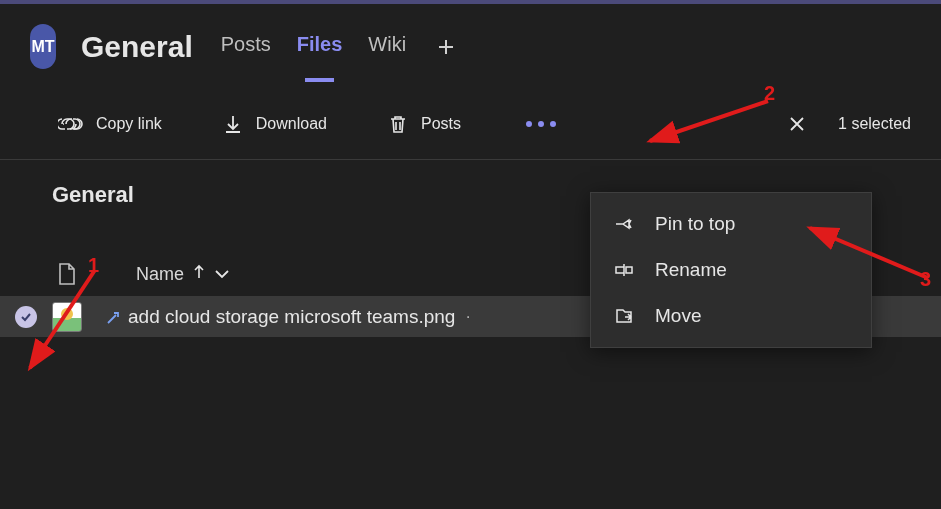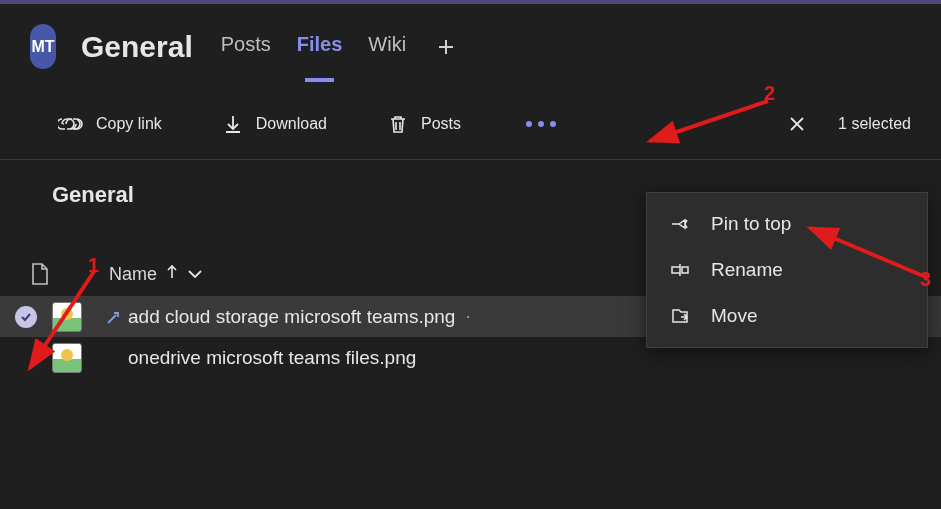--- a/index.html
+++ b/index.html
@@ -33,33 +33,33 @@
   .tool-btn{display:flex;align-items:center;gap:12px;margin-right:60px;cursor:pointer;}
   .tool-btn:last-of-type{margin-right:40px;}
   .tool-btn svg{display:block;}
   .ellipsis-btn{display:flex;align-items:center;justify-content:center;width:40px;height:30px;border-radius:4px;cursor:pointer;margin-right:50px;}
   .ellipsis-btn .d{width:6px;height:6px;border-radius:50%;background:var(--accent);margin:0 3px;}
   .sel-group{display:flex;align-items:center;gap:28px;margin-left:auto;}
   .close-x{width:26px;height:26px;display:flex;align-items:center;justify-content:center;cursor:pointer;}
   
   .files-area{padding:22px 0 0 0;}
   .section-title{font-size:22px;font-weight:600;padding:0 0 4px 52px;}
-  .col-head{display:flex;align-items:center;padding:50px 0 10px 25px;font-size:18px;color:#d8d8d8;}
+  .col-head{display:flex;align-items:center;padding:50px 0 10px 52px;font-size:18px;color:#d8d8d8;}
   .col-head .file-ic{width:30px;display:flex;justify-content:center;margin-right:54px;}
   .col-head .name{display:flex;align-items:center;gap:8px;cursor:pointer;}
   .row{display:flex;align-items:center;height:41px;}
   .row .chk{width:52px;display:flex;justify-content:center;}
   .row .thumb{width:28px;height:28px;border-radius:3px;border:1px solid #777;background:linear-gradient(#fff 55%,#7ac17a 55%);position:relative;display:flex;align-items:center;justify-content:center;margin-right:22px;}
   .row .thumb::before{content:"";position:absolute;top:5px;width:12px;height:12px;border-radius:50%;background:#f0c34c;}
   .row .share-dot{width:20px;height:20px;display:flex;align-items:center;justify-content:center;margin-right:4px;}
   .row .fname{font-size:19px;color:var(--text);}
   .row.selected{background:var(--row-sel);}
   .check-circle{width:22px;height:22px;border-radius:50%;background:var(--check-bg);display:flex;align-items:center;justify-content:center;}
   
-  .menu{position:absolute;left:646px;top:192px;width:280px;background:var(--menu-bg);border:1px solid var(--menu-br);box-shadow:0 4px 20px rgba(0,0,0,.5);padding:8px 0;}
+  .menu{position:absolute;left:590px;top:192px;width:280px;background:var(--menu-bg);border:1px solid var(--menu-br);box-shadow:0 4px 20px rgba(0,0,0,.5);padding:8px 0;}
   .menu-item{display:flex;align-items:center;gap:20px;padding:12px 22px;font-size:19px;color:var(--text);cursor:pointer;}
   .menu-item svg{display:block;flex:0 0 22px;}
   
   .ann{position:absolute;color:var(--red);font-weight:700;font-size:20px;font-family:Arial,sans-serif;pointer-events:none;}
   .arrow{position:absolute;pointer-events:none;}
 </style>
 </head>
 <body>
 
 <div class="app">
@@ -157,26 +157,20 @@
       <div class="thumb"></div>
       <div class="share-dot">
         <svg width="18" height="18" viewBox="0 0 18 18">
             <path d="M3 15l8-8M9 5h4v4" stroke="#7aa0f0" stroke-width="1.8" fill="none"></path>
           </svg>
       </div>
       <div class="fname">add cloud storage microsoft teams.png</div>
       <div style="margin-left:10px;color:#bbb;">·</div>
     </div>
 
-    <div class="row">
-      <div class="chk"></div>
-      <div class="thumb"></div>
-      <div class="share-dot"></div>
-      <div class="fname">onedrive microsoft teams files.png</div>
-    </div>
   </div>
 
   <div class="menu">
     <div class="menu-item">
       <svg width="22" height="22" viewBox="0 0 22 22">
           <path d="M3 11h7M10 11l6-4v8l-6-4zM18 7l-2 4 2 4" stroke="#e6e6e6" stroke-width="1.5" fill="none"></path>
         </svg>
       <span>Pin to top</span>
     </div>
     <div class="menu-item">

